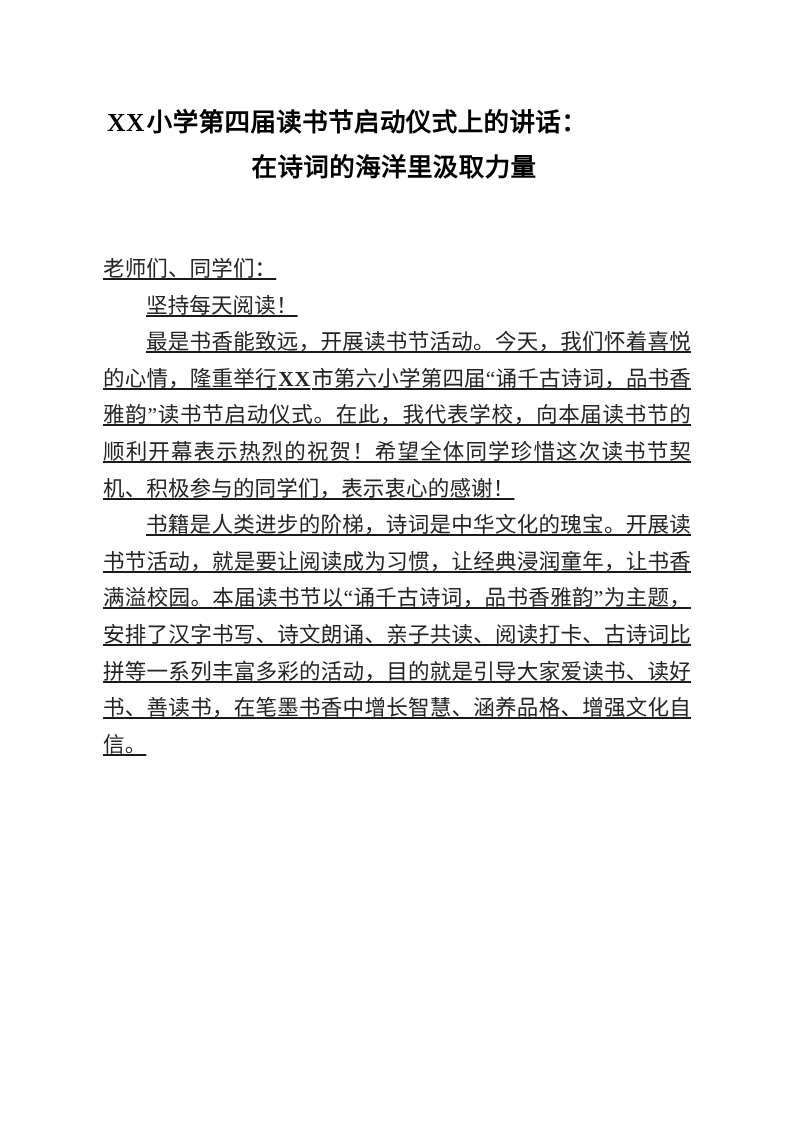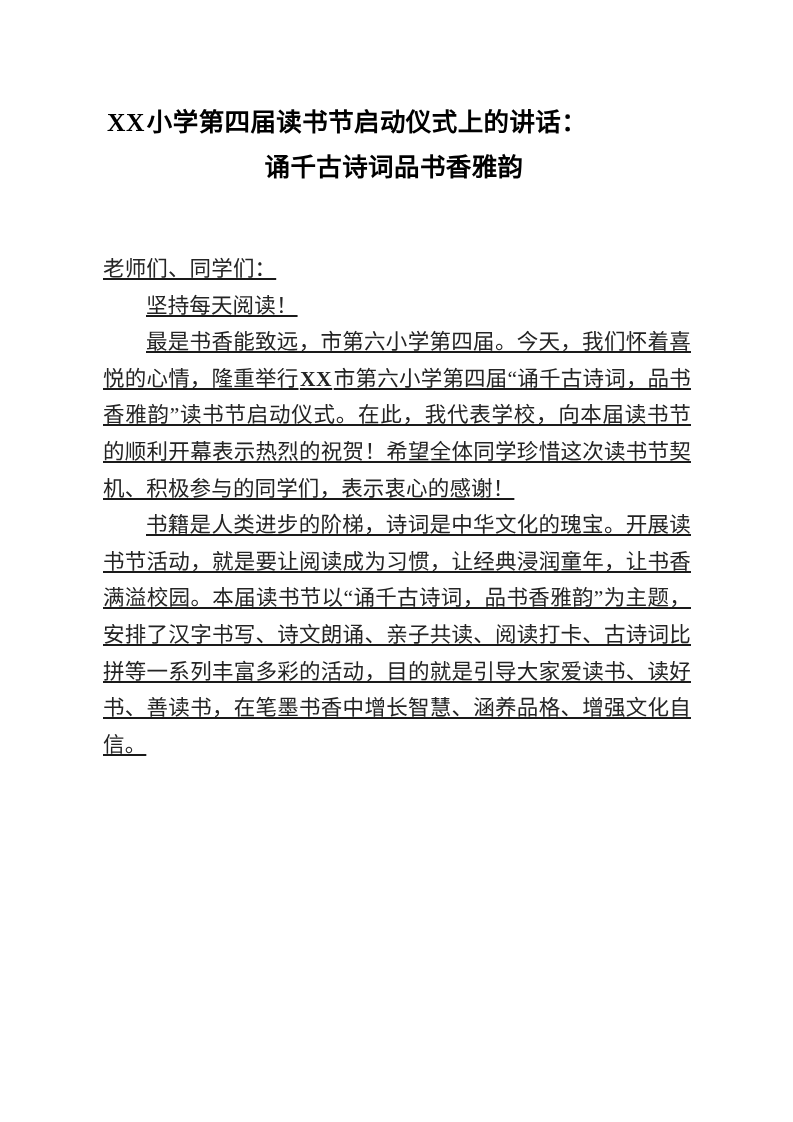--- a/index.html
+++ b/index.html
@@ -106,31 +106,31 @@
 </style>
 </head>
 <body>
 
 <div class="page">
 
   <div class="content">
 
     <h1 class="doc-title">
       <span class="t-line first"><span class="latin">XX</span><span>小学第四届读书节启动仪式上的讲话：</span></span>
-      <span class="t-line second">诵千古诗词品书香雅韵</span>
+      <span class="t-line second">在诗词的海洋里汲取力量</span>
     </h1>
 
     <div class="body-block">
 
       <p class="para flush">老师们、同学们：</p>
 
       <p class="para indent">坚持每天阅读！</p>
 
       <p class="para indent">
-        <span>最是书香能致远，市第六小学第四届。今天，我们怀着喜悦的心情，隆重举行</span><span class="latin-b">XX</span><span>市第六小学第四届“诵千古诗词，品书香雅韵”读书节启动仪式。在此，我代表学校，向本届读书节的顺利开幕表示热烈的祝贺！希望全体同学珍惜这次读书节契机、积极参与的同学们，表示衷心的感谢！</span>
+        <span>最是书香能致远，开展读书节活动。今天，我们怀着喜悦的心情，隆重举行</span><span class="latin-b">XX</span><span>市第六小学第四届“诵千古诗词，品书香雅韵”读书节启动仪式。在此，我代表学校，向本届读书节的顺利开幕表示热烈的祝贺！希望全体同学珍惜这次读书节契机、积极参与的同学们，表示衷心的感谢！</span>
       </p>
 
       <p class="para indent">
         <span>书籍是人类进步的阶梯，诗词是中华文化的瑰宝。开展读书节活动，就是要让阅读成为习惯，让经典浸润童年，让书香满溢校园。本届读书节以“诵千古诗词，品书香雅韵”为主题，安排了汉字书写、诗文朗诵、亲子共读、阅读打卡、古诗词比拼等一系列丰富多彩的活动，目的就是引导大家爱读书、读好书、善读书，在笔墨书香中增长智慧、涵养品格、增强文化自信。</span>
       </p>
 
 
     </div>
   </div>
 

